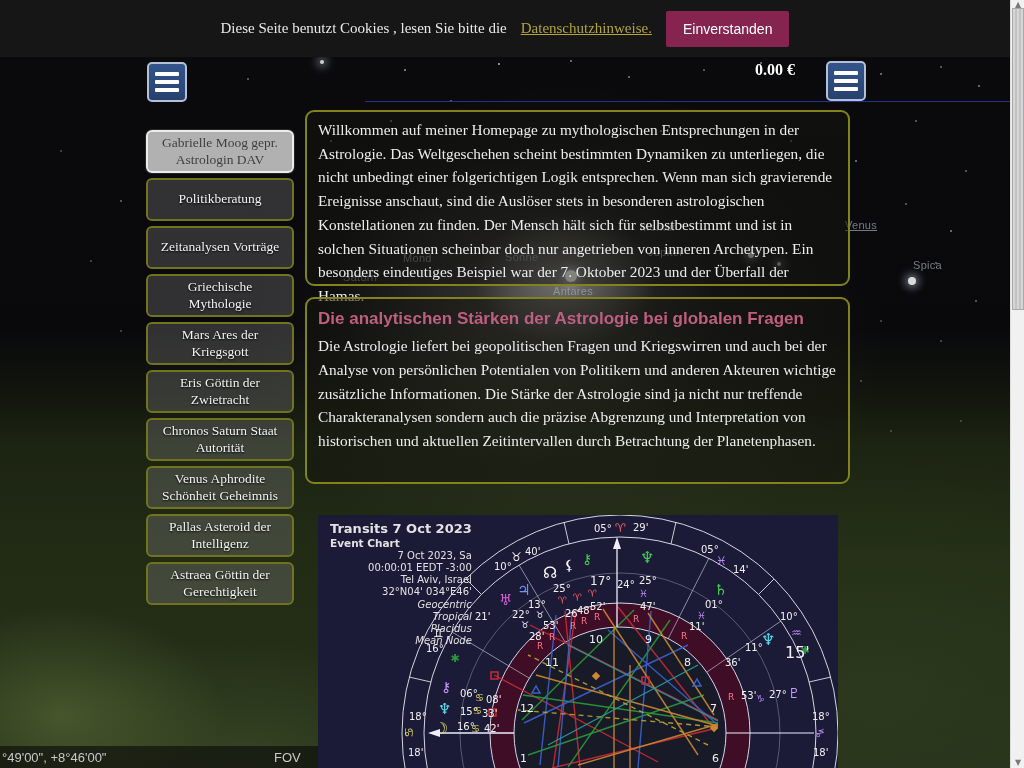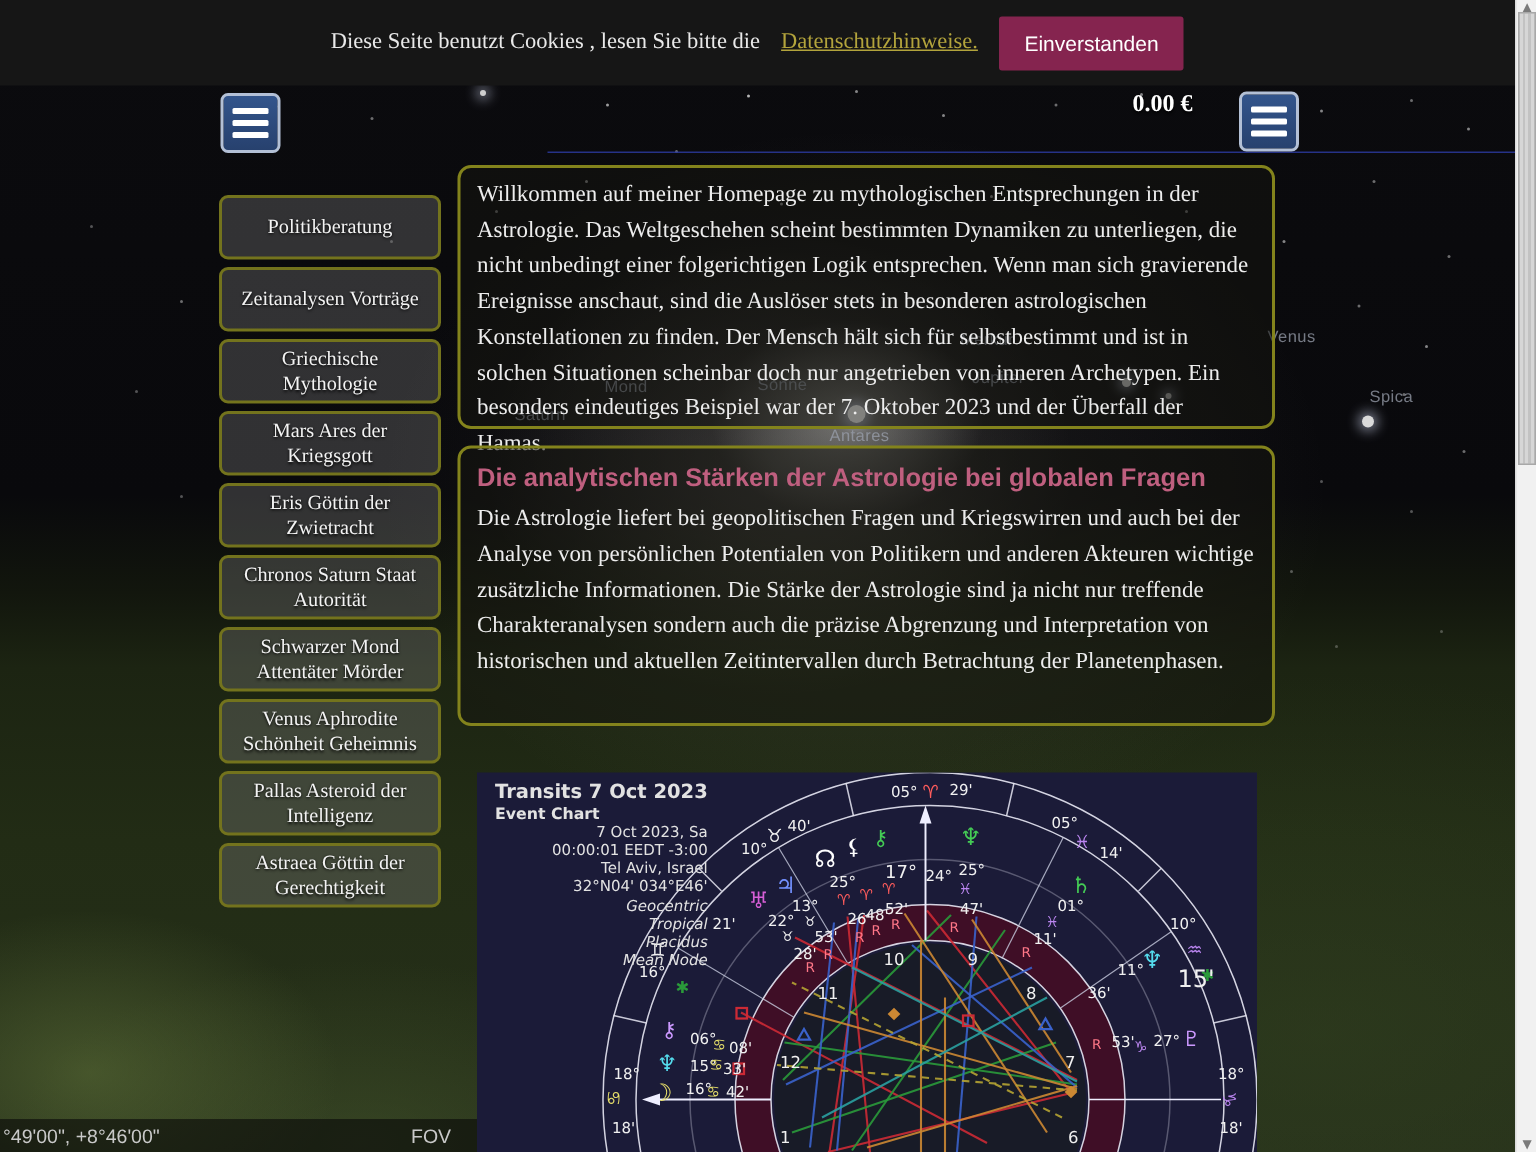--- a/index.html
+++ b/index.html
@@ -125,21 +125,21 @@
     <div class="star glow" style="left: 777px; top: 262px; width: 4px; height: 4px; opacity: 0.6;"></div>
     <div class="star glow" style="left: 908px; top: 277px; width: 8px; height: 8px; opacity: 0.85;"></div>
   </div>
 <div id="sky-label-layer">
     <div class="sky-label" style="left: 343px; top: 271px;">Saturn</div>
     <div class="sky-label" style="left: 403px; top: 252px;">Mond</div>
     <div class="sky-label" style="left: 505px; top: 251px;">Sonne</div>
     <div class="sky-label" style="left: 553px; top: 285px;">Antares</div>
     <div class="sky-label" style="left: 640px; top: 221px;">Merkur</div>
     <div class="sky-label" style="left: 648px; top: 246px;">Jupiter</div>
-    <div class="sky-label" style="left: 845px; top: 219px;">Venus</div>
+    <div class="sky-label" style="left: 845px; top: 219px; text-decoration: underline;">Venus</div>
     <div class="sky-label" style="left: 913px; top: 259px;">Spica</div>
   </div>
 <div class="nav-line"></div>
 
 <div class="cookie-bar">
   <span class="cookie-text">Diese Seite benutzt Cookies , lesen Sie bitte die</span>
   <a class="cookie-link">Datenschutzhinweise.</a>
   <button class="cookie-btn">Einverstanden</button>
 </div>
 
@@ -149,27 +149,27 @@
     <span></span>
 </div>
 <div class="burger right">
   <span></span>
     <span></span>
     <span></span>
 </div>
 <div class="cart-total">0.00 €</div>
 
 <nav class="sidebar">
+  <div class="side-item active">Gabrielle Moog gepr. Astrologin DAV</div>
   <div class="side-item">Politikberatung</div>
   <div class="side-item">Zeitanalysen Vorträge</div>
   <div class="side-item">Griechische Mythologie</div>
   <div class="side-item">Mars Ares der Kriegsgott</div>
   <div class="side-item">Eris Göttin der Zwietracht</div>
   <div class="side-item">Chronos Saturn Staat Autorität</div>
-  <div class="side-item">Schwarzer Mond Attentäter Mörder</div>
   <div class="side-item">Venus Aphrodite Schönheit Geheimnis</div>
   <div class="side-item">Pallas Asteroid der Intelligenz</div>
   <div class="side-item">Astraea Göttin der Gerechtigkeit</div>
 </nav>
 
 <div class="content-box box-intro">
   <span>Willkommen auf meiner Homepage zu mythologischen Entsprechungen in der Astrologie. Das Weltgeschehen scheint bestimmten Dynamiken zu unterliegen, die nicht unbedingt einer folgerichtigen Logik entsprechen. Wenn man sich gravierende Ereignisse anschaut, sind die Auslöser stets in besonderen astrologischen Konstellationen zu finden. Der Mensch hält sich für selbstbestimmt und ist in solchen Situationen scheinbar doch nur angetrieben von inneren Archetypen. Ein besonders eindeutiges Beispiel war der 7. Oktober 2023 und der Überfall der Hamas.</span>
 </div>
 <div class="content-box box-section">
   <h2 class="section-heading">Die analytischen Stärken der Astrologie bei globalen Fragen</h2>

